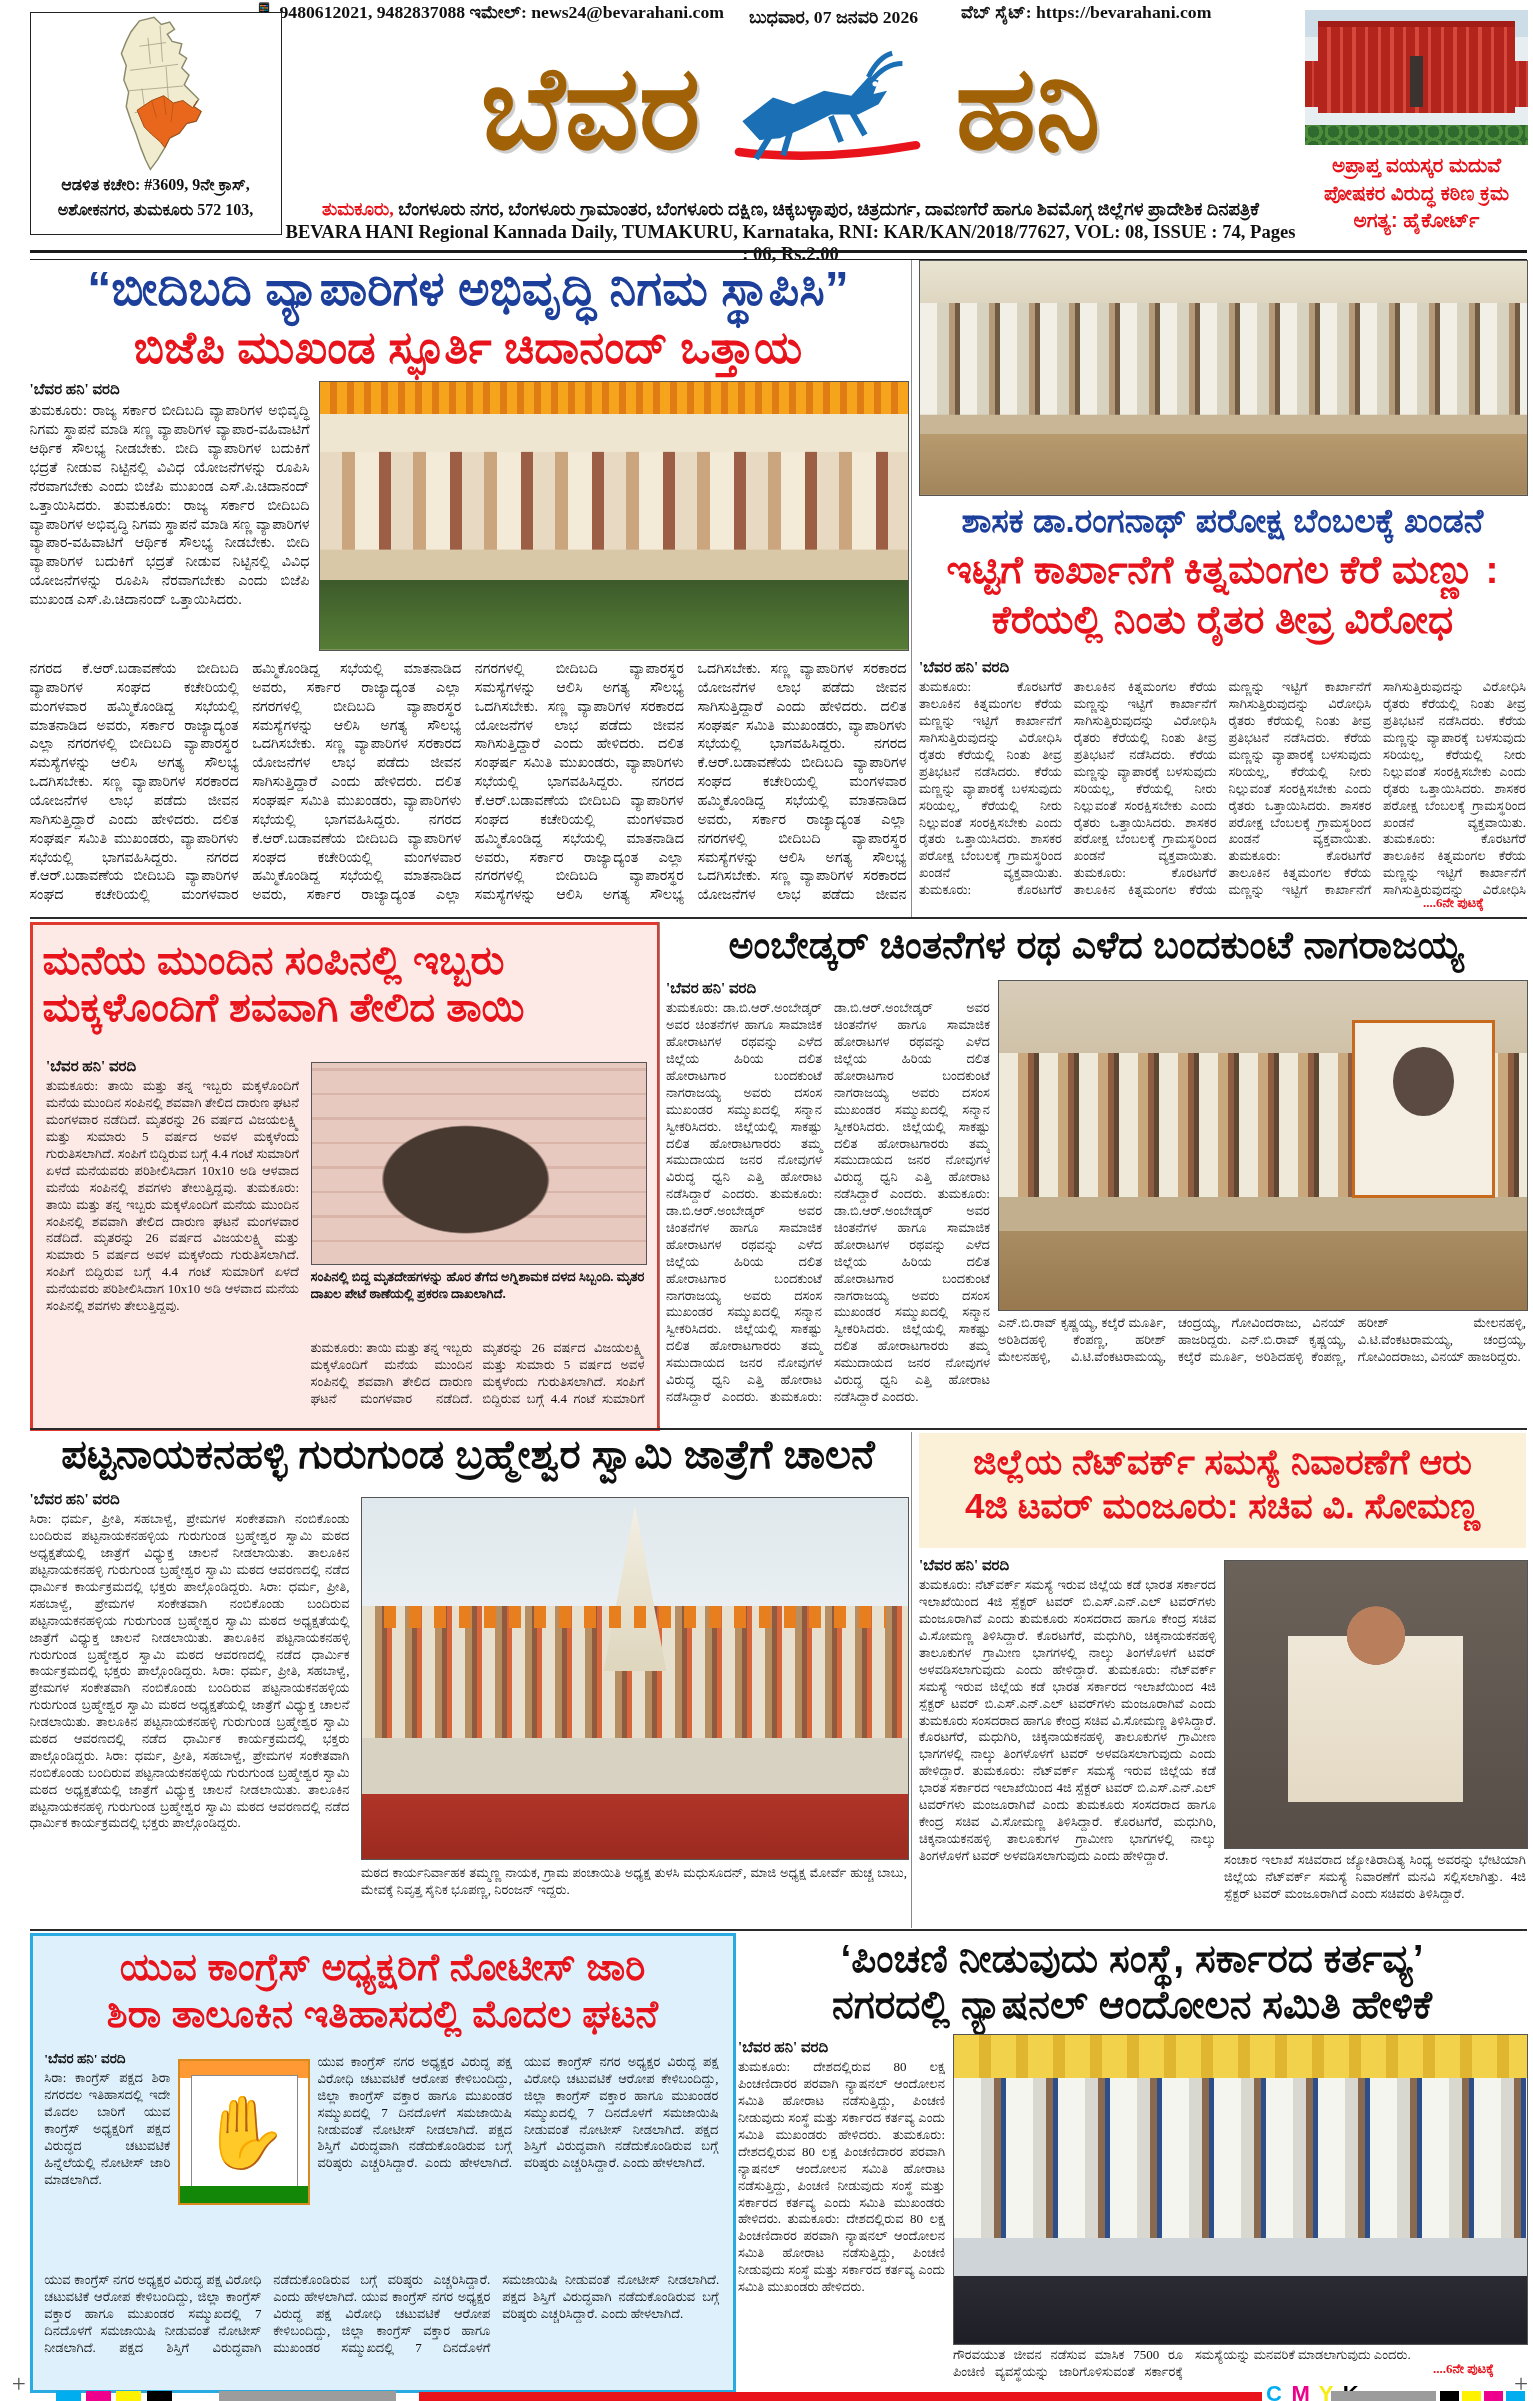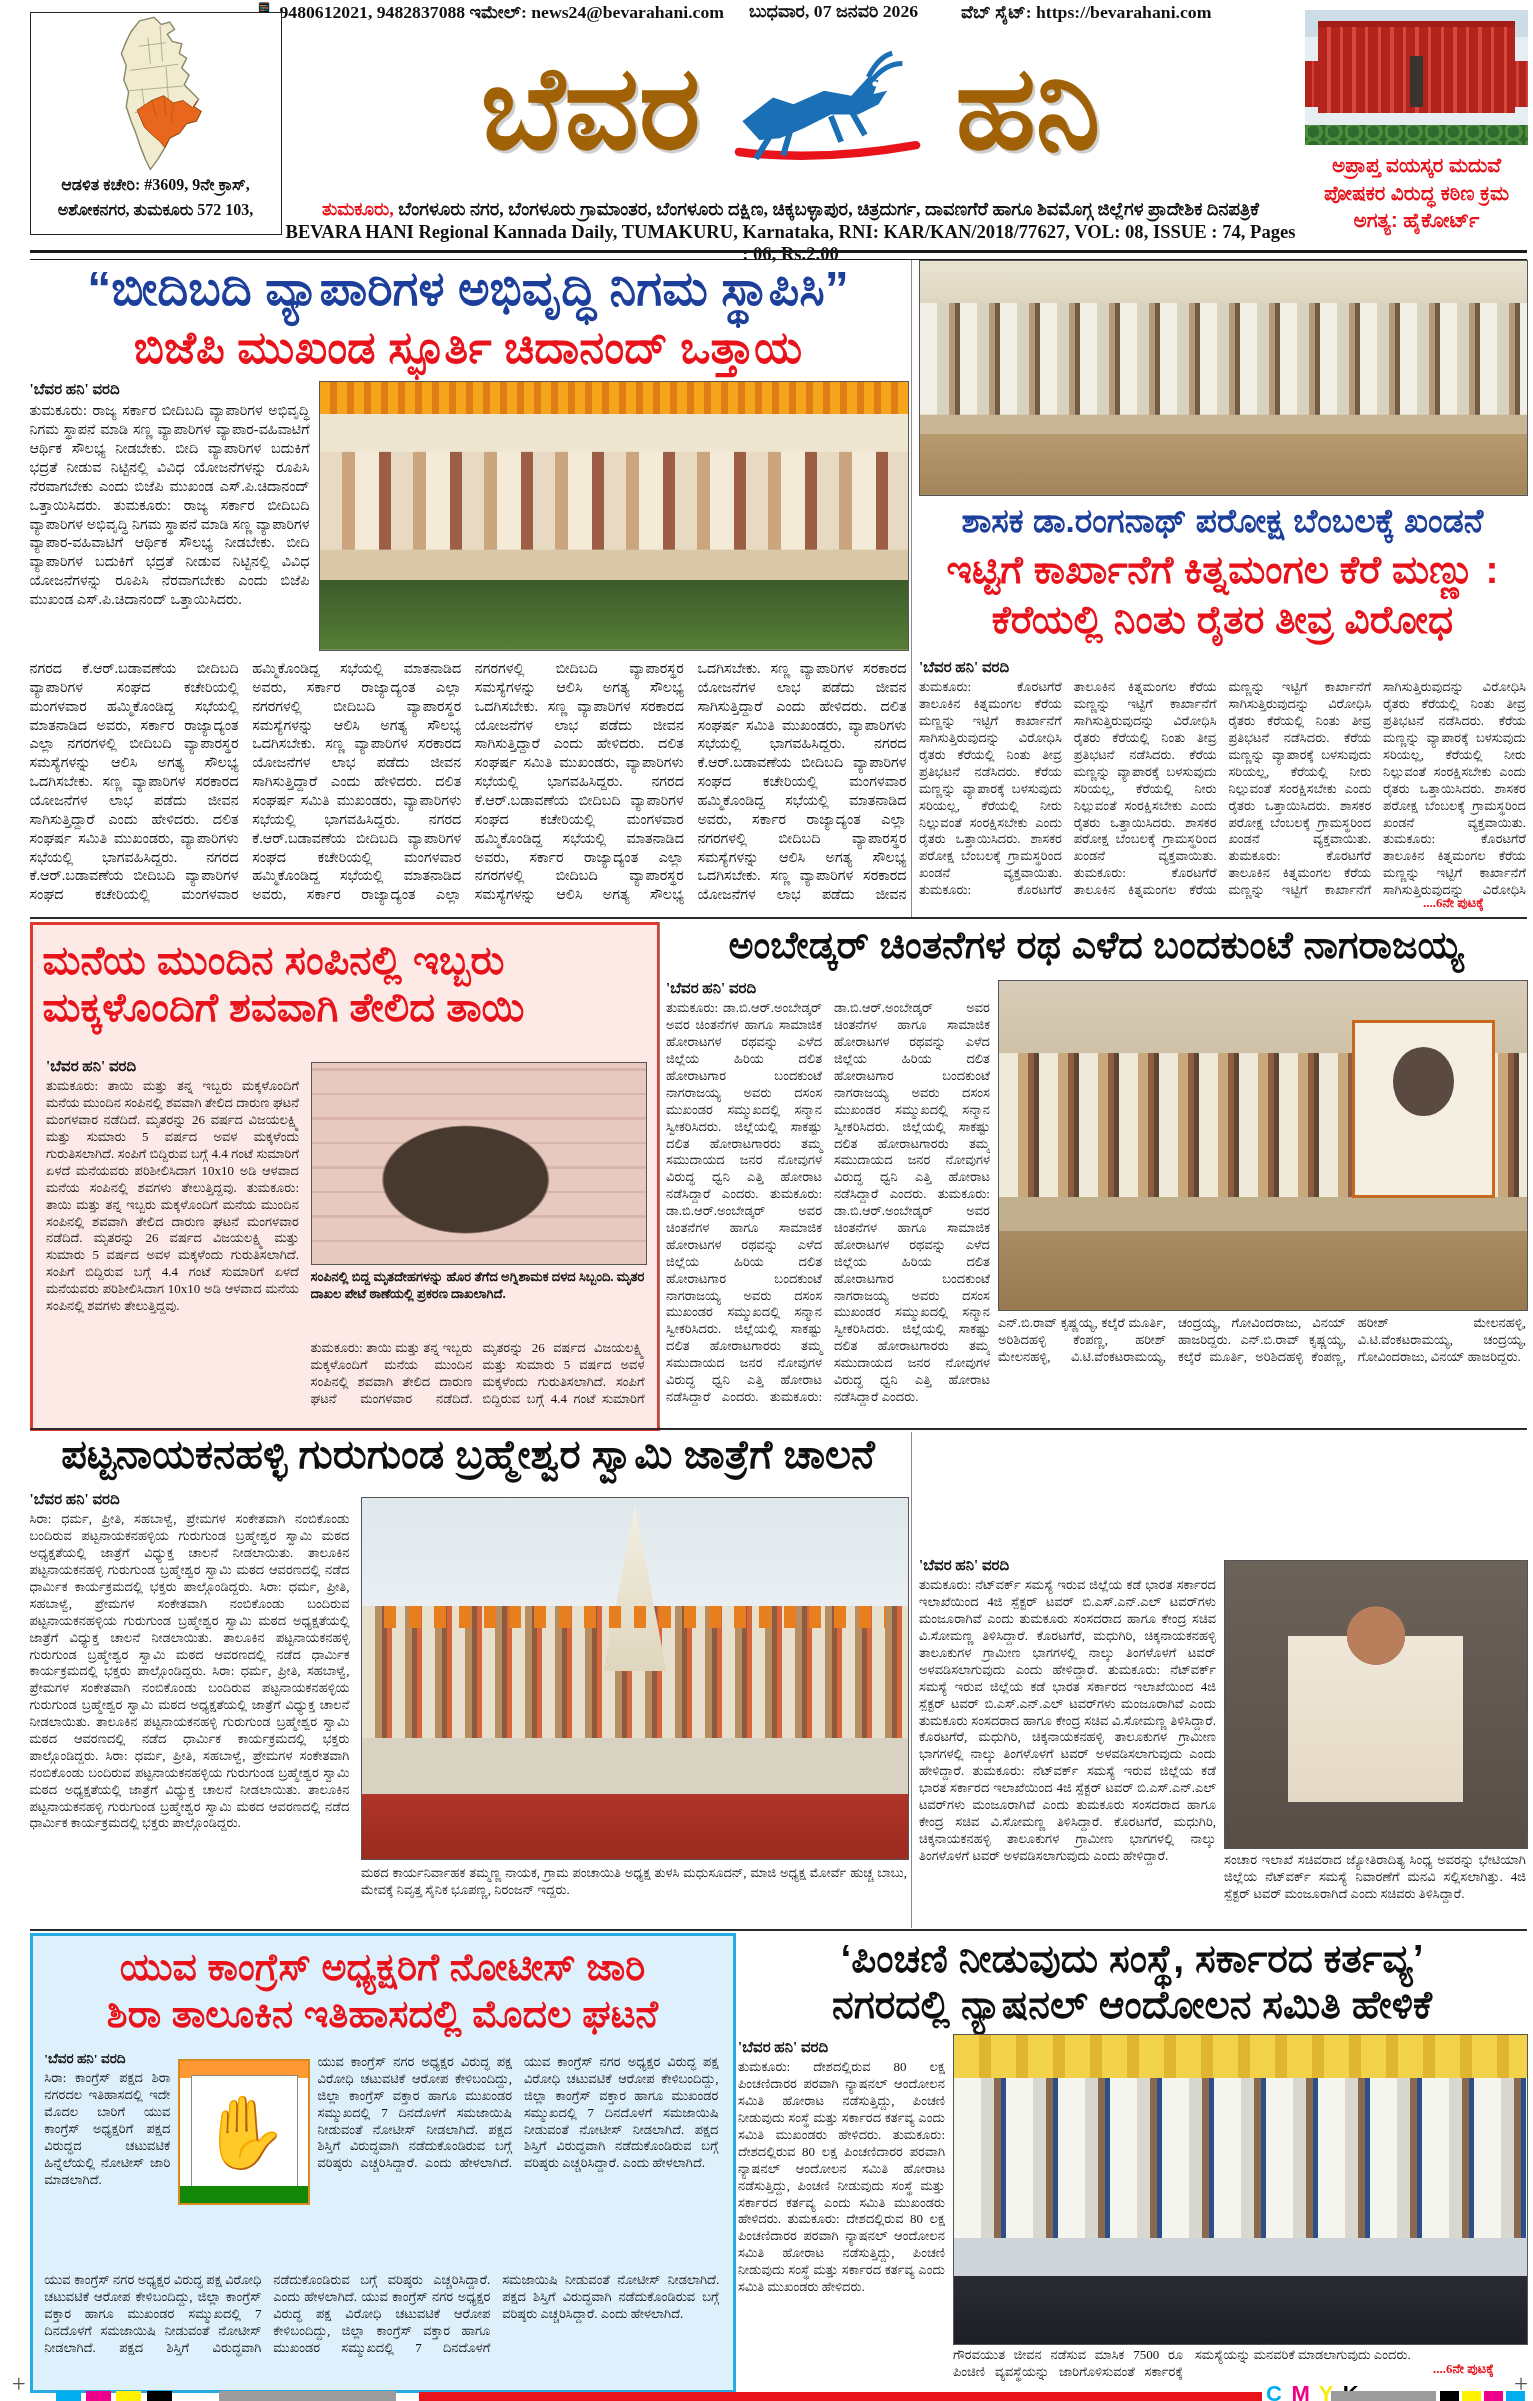--- a/index.html
+++ b/index.html
@@ -103,21 +103,21 @@
 </style>
 </head>
 <body>
 
 <div id="page">
 
   <div class="abs topbar-item" style="left:253px;top:1.7px;">
     <span>📱</span>
     <span>9480612021, 9482837088  ಇಮೇಲ್: news24@bevarahani.com</span>
   </div>
-  <div class="abs topbar-item" style="left:715px;top:1px;padding-left:34px;">ಬುಧವಾರ, 07 ಜನವರಿ 2026</div>
+  <div class="abs topbar-item" style="left:715px;top:7px;padding-left:34px;">ಬುಧವಾರ, 07 ಜನವರಿ 2026</div>
   <div class="abs topbar-item" style="left:961px;top:1.7px;">ವೆಬ್ ಸೈಟ್: https://bevarahani.com</div>
 
   <div class="abs logobox">
     <div class="map-wrap">
       <svg viewBox="0 0 100 130" width="234" height="157" preserveAspectRatio="xMidYMid meet">
         <path d="M38,4 L50,1 L56,7 L63,5 L67,11 L61,15 L65,21 L73,23 L71,31 L77,35 L73,43 L79,49 L75,57 L81,63 L87,69 L83,75 L89,79 L85,87 L77,89 L71,97 L63,101 L59,109 L53,119 L47,127 L43,119 L39,109 L35,97 L31,87 L27,75 L29,63 L25,53 L27,41 L23,31 L27,21 L31,13 Z" fill="#f1ecd0" stroke="#8a8a6a" stroke-width="1.2"></path>
         <path d="M38,25 L60,22 M30,45 L70,40 M28,62 L74,58 M34,80 L80,74 M45,18 L47,40 M55,8 L57,38 M40,60 L44,90 M60,42 L62,70" stroke="#a8a487" stroke-width="0.7" fill="none"></path>
         <path d="M36,78 L48,70 L58,66 L66,72 L74,70 L82,76 L86,70 L83,75 L89,79 L85,87 L77,89 L71,97 L63,101 L59,109 L55,104 L48,98 L42,92 Z" fill="#e8671d" stroke="#9a4a12" stroke-width="0.8"></path>
         <path d="M48,70 L52,84 M58,66 L60,82 M66,72 L64,88" stroke="#b5500f" stroke-width="0.6"></path>
       </svg>
@@ -217,20 +217,26 @@
     <div class="bodysmall justify" style="height:403px;overflow:hidden;">ಸಿರಾ: ಧರ್ಮ, ಪ್ರೀತಿ, ಸಹಬಾಳ್ವೆ, ಪ್ರೇಮಗಳ ಸಂಕೇತವಾಗಿ ನಂಬಿಕೊಂಡು ಬಂದಿರುವ ಪಟ್ಟನಾಯಕನಹಳ್ಳಿಯ ಗುರುಗುಂಡ ಬ್ರಹ್ಮೇಶ್ವರ ಸ್ವಾಮಿ ಮಠದ ಅಧ್ಯಕ್ಷತೆಯಲ್ಲಿ ಜಾತ್ರೆಗೆ ವಿಧ್ಯುಕ್ತ ಚಾಲನೆ ನೀಡಲಾಯಿತು. ತಾಲೂಕಿನ ಪಟ್ಟನಾಯಕನಹಳ್ಳಿ ಗುರುಗುಂಡ ಬ್ರಹ್ಮೇಶ್ವರ ಸ್ವಾಮಿ ಮಠದ ಆವರಣದಲ್ಲಿ ನಡೆದ ಧಾರ್ಮಿಕ ಕಾರ್ಯಕ್ರಮದಲ್ಲಿ ಭಕ್ತರು ಪಾಲ್ಗೊಂಡಿದ್ದರು. ಸಿರಾ: ಧರ್ಮ, ಪ್ರೀತಿ, ಸಹಬಾಳ್ವೆ, ಪ್ರೇಮಗಳ ಸಂಕೇತವಾಗಿ ನಂಬಿಕೊಂಡು ಬಂದಿರುವ ಪಟ್ಟನಾಯಕನಹಳ್ಳಿಯ ಗುರುಗುಂಡ ಬ್ರಹ್ಮೇಶ್ವರ ಸ್ವಾಮಿ ಮಠದ ಅಧ್ಯಕ್ಷತೆಯಲ್ಲಿ ಜಾತ್ರೆಗೆ ವಿಧ್ಯುಕ್ತ ಚಾಲನೆ ನೀಡಲಾಯಿತು. ತಾಲೂಕಿನ ಪಟ್ಟನಾಯಕನಹಳ್ಳಿ ಗುರುಗುಂಡ ಬ್ರಹ್ಮೇಶ್ವರ ಸ್ವಾಮಿ ಮಠದ ಆವರಣದಲ್ಲಿ ನಡೆದ ಧಾರ್ಮಿಕ ಕಾರ್ಯಕ್ರಮದಲ್ಲಿ ಭಕ್ತರು ಪಾಲ್ಗೊಂಡಿದ್ದರು. ಸಿರಾ: ಧರ್ಮ, ಪ್ರೀತಿ, ಸಹಬಾಳ್ವೆ, ಪ್ರೇಮಗಳ ಸಂಕೇತವಾಗಿ ನಂಬಿಕೊಂಡು ಬಂದಿರುವ ಪಟ್ಟನಾಯಕನಹಳ್ಳಿಯ ಗುರುಗುಂಡ ಬ್ರಹ್ಮೇಶ್ವರ ಸ್ವಾಮಿ ಮಠದ ಅಧ್ಯಕ್ಷತೆಯಲ್ಲಿ ಜಾತ್ರೆಗೆ ವಿಧ್ಯುಕ್ತ ಚಾಲನೆ ನೀಡಲಾಯಿತು. ತಾಲೂಕಿನ ಪಟ್ಟನಾಯಕನಹಳ್ಳಿ ಗುರುಗುಂಡ ಬ್ರಹ್ಮೇಶ್ವರ ಸ್ವಾಮಿ ಮಠದ ಆವರಣದಲ್ಲಿ ನಡೆದ ಧಾರ್ಮಿಕ ಕಾರ್ಯಕ್ರಮದಲ್ಲಿ ಭಕ್ತರು ಪಾಲ್ಗೊಂಡಿದ್ದರು. ಸಿರಾ: ಧರ್ಮ, ಪ್ರೀತಿ, ಸಹಬಾಳ್ವೆ, ಪ್ರೇಮಗಳ ಸಂಕೇತವಾಗಿ ನಂಬಿಕೊಂಡು ಬಂದಿರುವ ಪಟ್ಟನಾಯಕನಹಳ್ಳಿಯ ಗುರುಗುಂಡ ಬ್ರಹ್ಮೇಶ್ವರ ಸ್ವಾಮಿ ಮಠದ ಅಧ್ಯಕ್ಷತೆಯಲ್ಲಿ ಜಾತ್ರೆಗೆ ವಿಧ್ಯುಕ್ತ ಚಾಲನೆ ನೀಡಲಾಯಿತು. ತಾಲೂಕಿನ ಪಟ್ಟನಾಯಕನಹಳ್ಳಿ ಗುರುಗುಂಡ ಬ್ರಹ್ಮೇಶ್ವರ ಸ್ವಾಮಿ ಮಠದ ಆವರಣದಲ್ಲಿ ನಡೆದ ಧಾರ್ಮಿಕ ಕಾರ್ಯಕ್ರಮದಲ್ಲಿ ಭಕ್ತರು ಪಾಲ್ಗೊಂಡಿದ್ದರು.</div>
   </div>
   <div class="abs photo ph-jatra" style="left:361px;top:1497px;width:546px;height:361px;">
     <div class="gopura"></div>
     <div class="flagline"></div>
   </div>
   <div class="abs caption justify clip" style="left:361px;top:1865px;width:546px;height:57px;">ಮಠದ ಕಾರ್ಯನಿರ್ವಾಹಕ ತಮ್ಮಣ್ಣ ನಾಯಕ, ಗ್ರಾಮ ಪಂಚಾಯಿತಿ ಅಧ್ಯಕ್ಷ ತುಳಸಿ ಮಧುಸೂದನ್, ಮಾಜಿ ಅಧ್ಯಕ್ಷ ಮೋರ್ವೆ ಹುಚ್ಚ ಬಾಬು, ಮೇವಕ್ಕೆ ನಿವೃತ್ತ ಸೈನಿಕ ಭೂಪಣ್ಣ, ನಿರಂಜನ್ ಇದ್ದರು.</div>
 
   <div class="abs vrule" style="left:911px;top:1432px;height:496px;"></div>
 
+  <div class="abs creambox" style="left:919px;top:1433px;width:607px;height:115px;">
+    <div class="hl-red" style="padding-top:6.7px;font-size:35px;line-height:1.28;">
+      <div>ಜಿಲ್ಲೆಯ ನೆಟ್‌ವರ್ಕ್ ಸಮಸ್ಯೆ ನಿವಾರಣೆಗೆ ಆರು</div>
+      <div>4ಜಿ ಟವರ್ ಮಂಜೂರು: ಸಚಿವ ವಿ. ಸೋಮಣ್ಣ</div>
+    </div>
+  </div>
   <div class="abs clip" style="left:919px;top:1557px;width:297px;height:369px;">
     <div class="byline">'ಬೆವರ ಹನಿ' ವರದಿ</div>
     <div class="bodysmall justify" style="height:341px;overflow:hidden;">ತುಮಕೂರು: ನೆಟ್‌ವರ್ಕ್ ಸಮಸ್ಯೆ ಇರುವ ಜಿಲ್ಲೆಯ ಕಡೆ ಭಾರತ ಸರ್ಕಾರದ ಇಲಾಖೆಯಿಂದ 4ಜಿ ಸ್ಪೆಕ್ಟರ್ ಟವರ್ ಬಿ.ಎಸ್.ಎನ್.ಎಲ್ ಟವರ್‌ಗಳು ಮಂಜೂರಾಗಿವೆ ಎಂದು ತುಮಕೂರು ಸಂಸದರಾದ ಹಾಗೂ ಕೇಂದ್ರ ಸಚಿವ ವಿ.ಸೋಮಣ್ಣ ತಿಳಿಸಿದ್ದಾರೆ. ಕೊರಟಗೆರೆ, ಮಧುಗಿರಿ, ಚಿಕ್ಕನಾಯಕನಹಳ್ಳಿ ತಾಲೂಕುಗಳ ಗ್ರಾಮೀಣ ಭಾಗಗಳಲ್ಲಿ ನಾಲ್ಕು ತಿಂಗಳೊಳಗೆ ಟವರ್ ಅಳವಡಿಸಲಾಗುವುದು ಎಂದು ಹೇಳಿದ್ದಾರೆ. ತುಮಕೂರು: ನೆಟ್‌ವರ್ಕ್ ಸಮಸ್ಯೆ ಇರುವ ಜಿಲ್ಲೆಯ ಕಡೆ ಭಾರತ ಸರ್ಕಾರದ ಇಲಾಖೆಯಿಂದ 4ಜಿ ಸ್ಪೆಕ್ಟರ್ ಟವರ್ ಬಿ.ಎಸ್.ಎನ್.ಎಲ್ ಟವರ್‌ಗಳು ಮಂಜೂರಾಗಿವೆ ಎಂದು ತುಮಕೂರು ಸಂಸದರಾದ ಹಾಗೂ ಕೇಂದ್ರ ಸಚಿವ ವಿ.ಸೋಮಣ್ಣ ತಿಳಿಸಿದ್ದಾರೆ. ಕೊರಟಗೆರೆ, ಮಧುಗಿರಿ, ಚಿಕ್ಕನಾಯಕನಹಳ್ಳಿ ತಾಲೂಕುಗಳ ಗ್ರಾಮೀಣ ಭಾಗಗಳಲ್ಲಿ ನಾಲ್ಕು ತಿಂಗಳೊಳಗೆ ಟವರ್ ಅಳವಡಿಸಲಾಗುವುದು ಎಂದು ಹೇಳಿದ್ದಾರೆ. ತುಮಕೂರು: ನೆಟ್‌ವರ್ಕ್ ಸಮಸ್ಯೆ ಇರುವ ಜಿಲ್ಲೆಯ ಕಡೆ ಭಾರತ ಸರ್ಕಾರದ ಇಲಾಖೆಯಿಂದ 4ಜಿ ಸ್ಪೆಕ್ಟರ್ ಟವರ್ ಬಿ.ಎಸ್.ಎನ್.ಎಲ್ ಟವರ್‌ಗಳು ಮಂಜೂರಾಗಿವೆ ಎಂದು ತುಮಕೂರು ಸಂಸದರಾದ ಹಾಗೂ ಕೇಂದ್ರ ಸಚಿವ ವಿ.ಸೋಮಣ್ಣ ತಿಳಿಸಿದ್ದಾರೆ. ಕೊರಟಗೆರೆ, ಮಧುಗಿರಿ, ಚಿಕ್ಕನಾಯಕನಹಳ್ಳಿ ತಾಲೂಕುಗಳ ಗ್ರಾಮೀಣ ಭಾಗಗಳಲ್ಲಿ ನಾಲ್ಕು ತಿಂಗಳೊಳಗೆ ಟವರ್ ಅಳವಡಿಸಲಾಗುವುದು ಎಂದು ಹೇಳಿದ್ದಾರೆ.</div>
   </div>
   <div class="abs photo ph-minister" style="left:1224px;top:1560px;width:302px;height:287px;"></div>
   <div class="abs clip bodysmall justify" style="left:1224px;top:1852px;width:302px;height:74px;">ಸಂಚಾರ ಇಲಾಖೆ ಸಚಿವರಾದ ಜ್ಯೋತಿರಾದಿತ್ಯ ಸಿಂಧ್ಯ ಅವರನ್ನು ಭೇಟಿಯಾಗಿ ಜಿಲ್ಲೆಯ ನೆಟ್‌ವರ್ಕ್ ಸಮಸ್ಯೆ ನಿವಾರಣೆಗೆ ಮನವಿ ಸಲ್ಲಿಸಲಾಗಿತ್ತು. 4ಜಿ ಸ್ಪೆಕ್ಟರ್ ಟವರ್ ಮಂಜೂರಾಗಿದೆ ಎಂದು ಸಚಿವರು ತಿಳಿಸಿದ್ದಾರೆ.</div>
 
   <div class="abs hrule" style="left:29.5px;top:1929px;width:1497px;"></div>
 
   <div class="abs bluebox clip" style="left:29.5px;top:1933px;width:700px;height:454px;">

